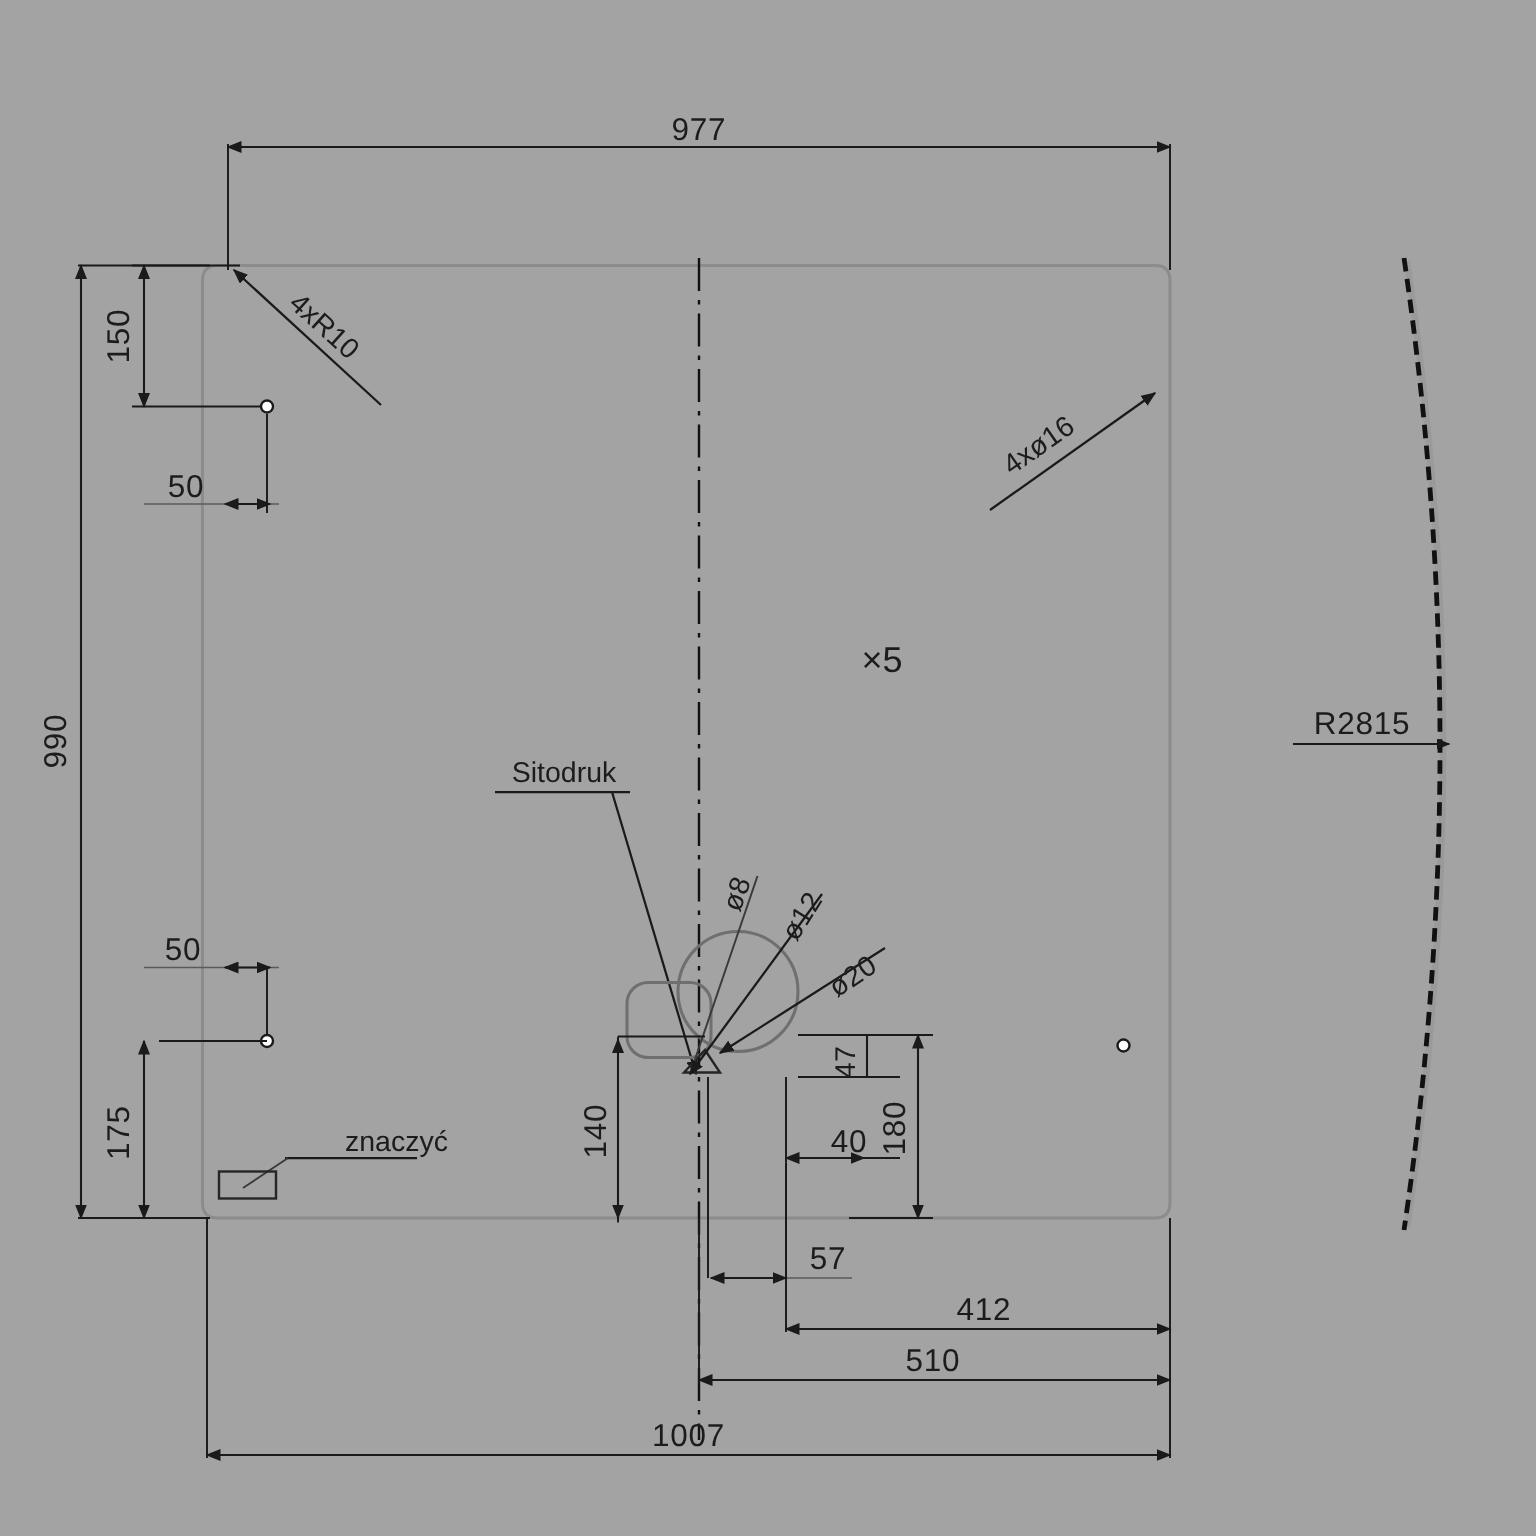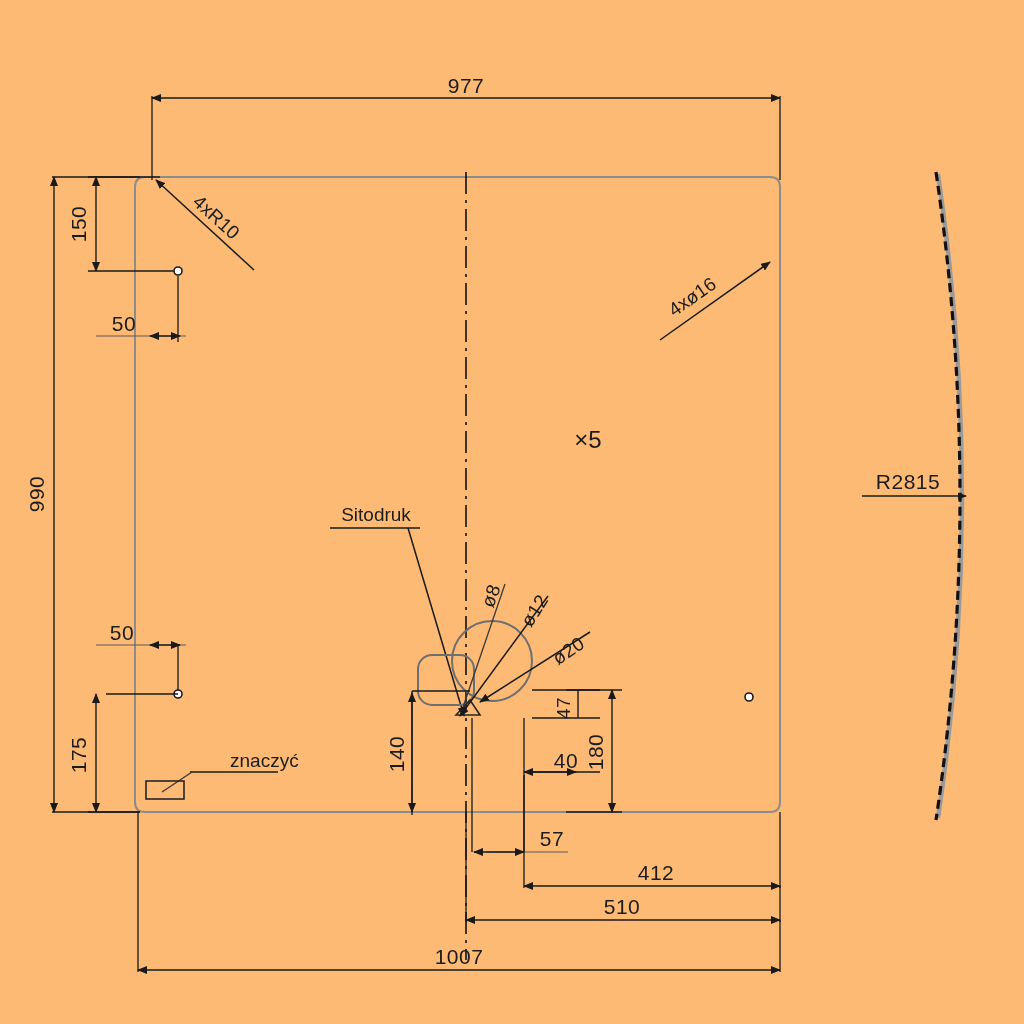--- a/index.html
+++ b/index.html
@@ -11,21 +11,21 @@
   body {
     width: 1024px;
     height: 1024px;
     font-family: "Liberation Sans", sans-serif;
     overflow: hidden;
   }
   #drawing-root {
     position: relative;
     width: 1024px;
     height: 1024px;
-    background: #fdba74;
+    background: #a3a3a3;
   }
   svg#cad {
     position: absolute;
     left: 0;
     top: 0;
     width: 1024px;
     height: 1024px;
     display: block;
   }
   .dim-line {

